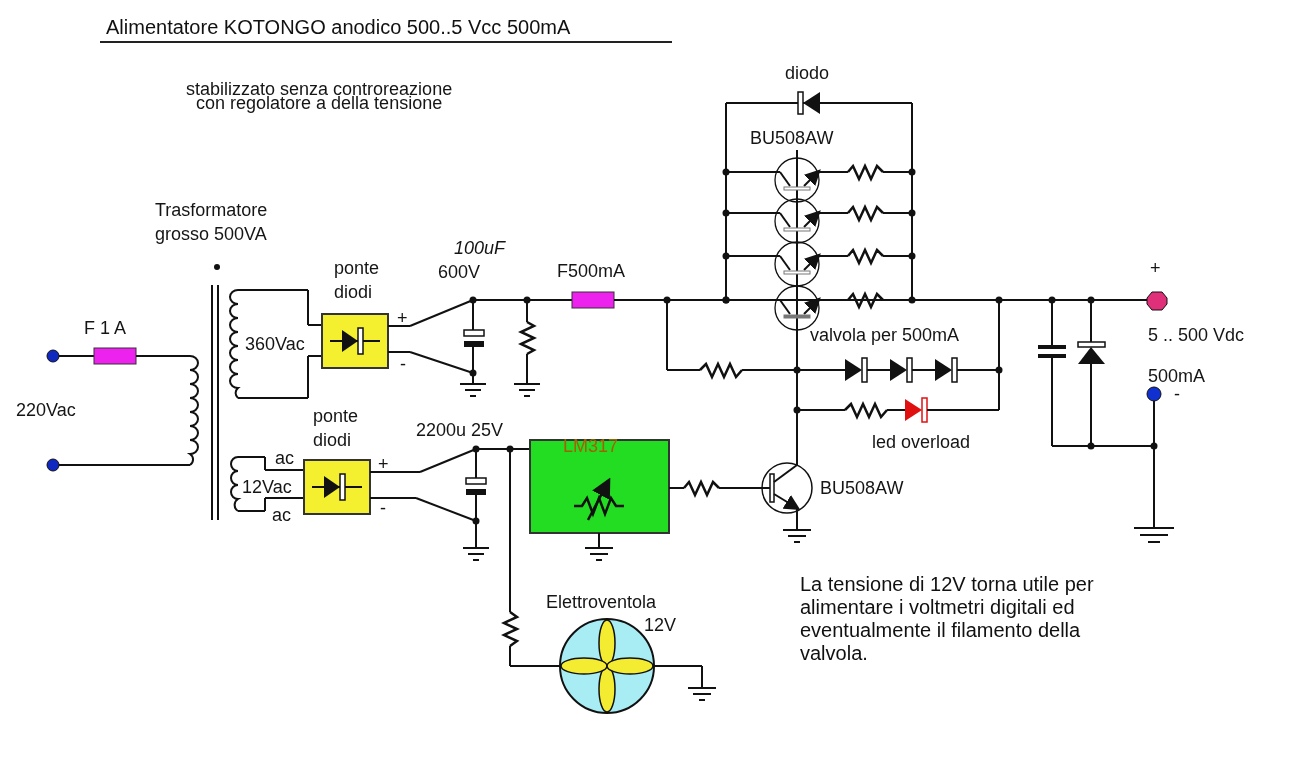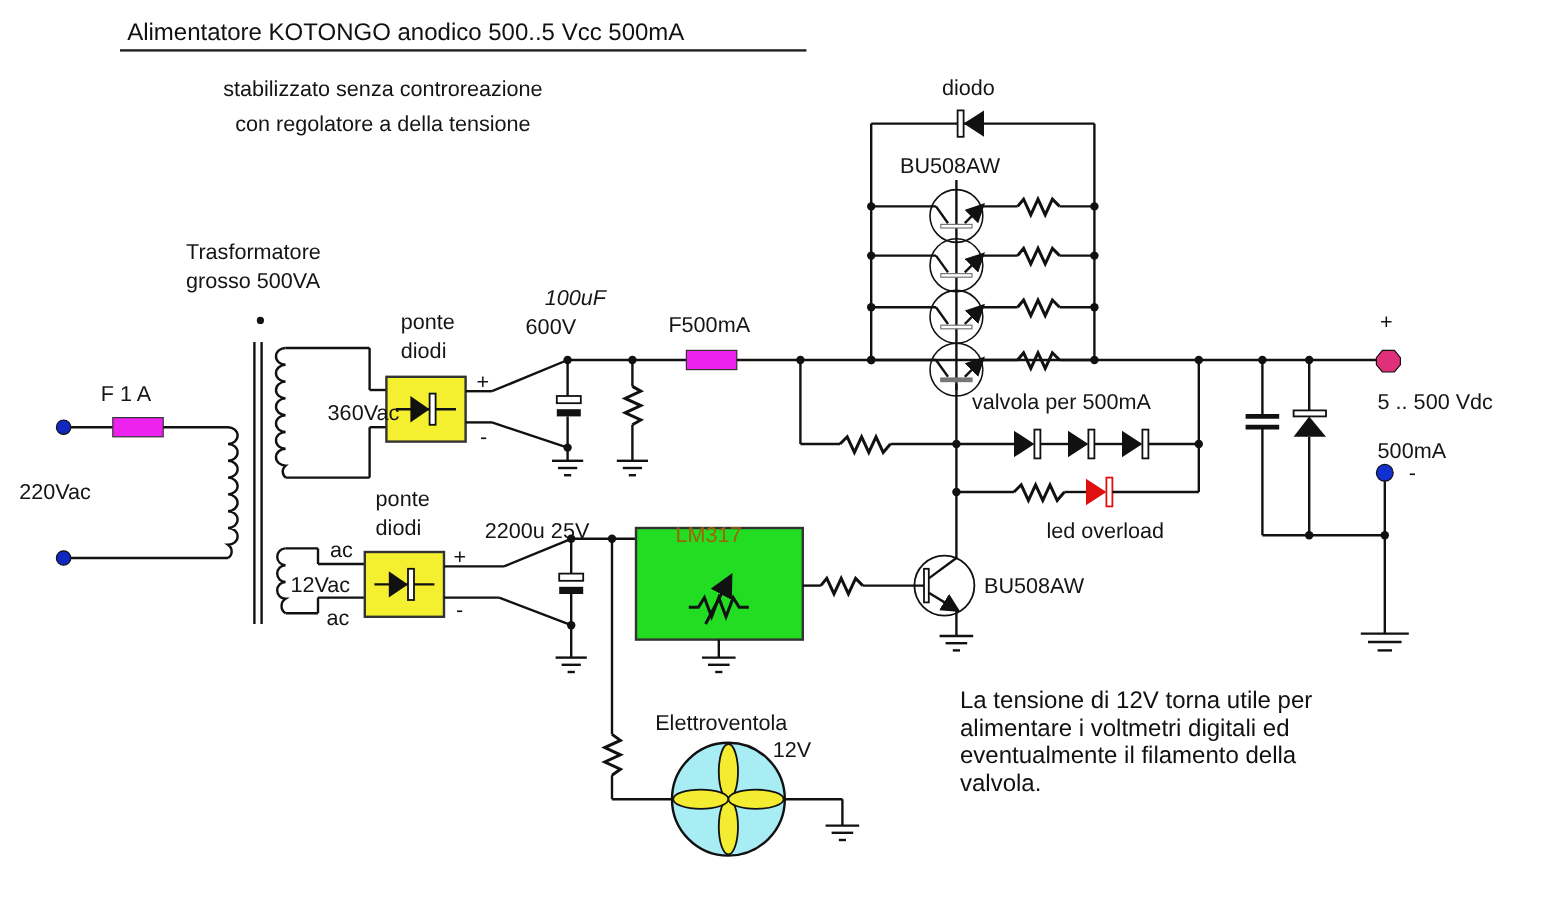--- a/index.html
+++ b/index.html
@@ -256,29 +256,29 @@
     <line class="w" x1="654" y1="666" x2="702" y2="666"></line>
     <line class="w" x1="702" y1="666" x2="702" y2="688"></line>
     <line class="w" x1="688" y1="688" x2="716" y2="688"></line>
     <line class="w" x1="693" y1="694" x2="711" y2="694"></line>
     <line class="w" x1="699" y1="700" x2="705" y2="700"></line>
   </g>
 </svg>
 
 <div class="title">Alimentatore  KOTONGO   anodico 500..5 Vcc 500mA</div>
 <div class="title-rule"></div>
-<div class="lbl center" style="left:186px; top:64px;">stabilizzato senza controreazione</div>
+<div class="lbl center" style="left:186px; top:79px;">stabilizzato senza controreazione</div>
 <div class="lbl center" style="left:196px; top:93px;">con regolatore a della tensione</div>
 
 <div class="lbl" style="left:84px; top:318px;">F 1 A</div>
 <div class="lbl" style="left:16px; top:400px;">220Vac</div>
 
 <div class="lbl" style="left:155px; top:200px;">Trasformatore</div>
 <div class="lbl" style="left:155px; top:224px;">grosso 500VA</div>
-<div class="lbl" style="left:245px; top:334px;margin-left:28px;">360Vac</div>
+<div class="lbl" style="left:245px; top:334px;">360Vac</div>
 <div class="lbl" style="left:242px; top:477px;">12Vac</div>
 <div class="lbl" style="left:275px; top:448px;">ac</div>
 <div class="lbl" style="left:272px; top:505px;">ac</div>
 
 <div class="lbl" style="left:334px; top:258px;">ponte</div>
 <div class="lbl" style="left:334px; top:282px;">diodi</div>
 <div class="lbl" style="left:397px; top:308px;">+</div>
 <div class="lbl" style="left:400px; top:354px;">-</div>
 
 <div class="lbl" style="left:313px; top:406px;">ponte</div>
@@ -293,21 +293,21 @@
 <div class="lbl" style="left:785px; top:63px;">diodo</div>
 <div class="lbl" style="left:750px; top:128px;">BU508AW</div>
 <div class="lbl" style="left:810px; top:325px;">valvola per 500mA</div>
 <div class="lbl" style="left:872px; top:432px;">led overload</div>
 
 <div class="lbl" style="left:1150px; top:258px;">+</div>
 <div class="lbl" style="left:1148px; top:325px;">5 .. 500 Vdc</div>
 <div class="lbl" style="left:1148px; top:366px;">500mA</div>
 <div class="lbl" style="left:1174px; top:384px;">-</div>
 
-<div class="lbl" style="left:404px; top:420px;margin-top:12px;">2200u 25V</div>
+<div class="lbl" style="left:416px; top:420px;">2200u 25V</div>
 <div class="lbl" style="left:563px; top:436px; color:#a16207;">LM317</div>
 <div class="lbl" style="left:820px; top:478px;">BU508AW</div>
 <div class="lbl" style="left:546px; top:592px;">Elettroventola</div>
 <div class="lbl" style="left:644px; top:615px;">12V</div>
 
 <div class="note">La tensione di 12V torna utile per
 alimentare i voltmetri digitali ed
 eventualmente il filamento della
 valvola.</div>
 

